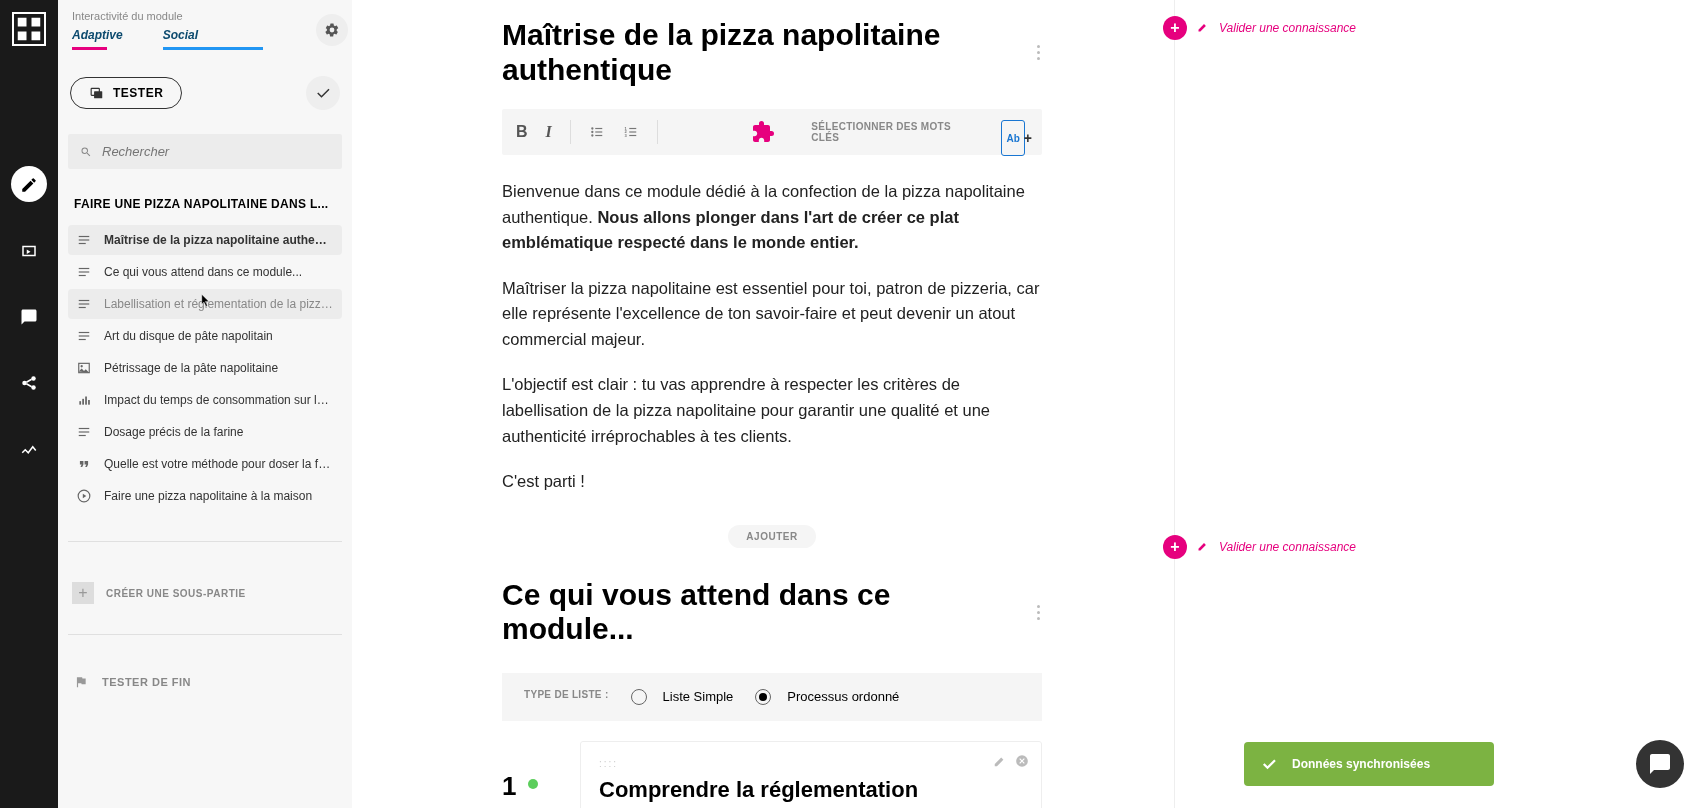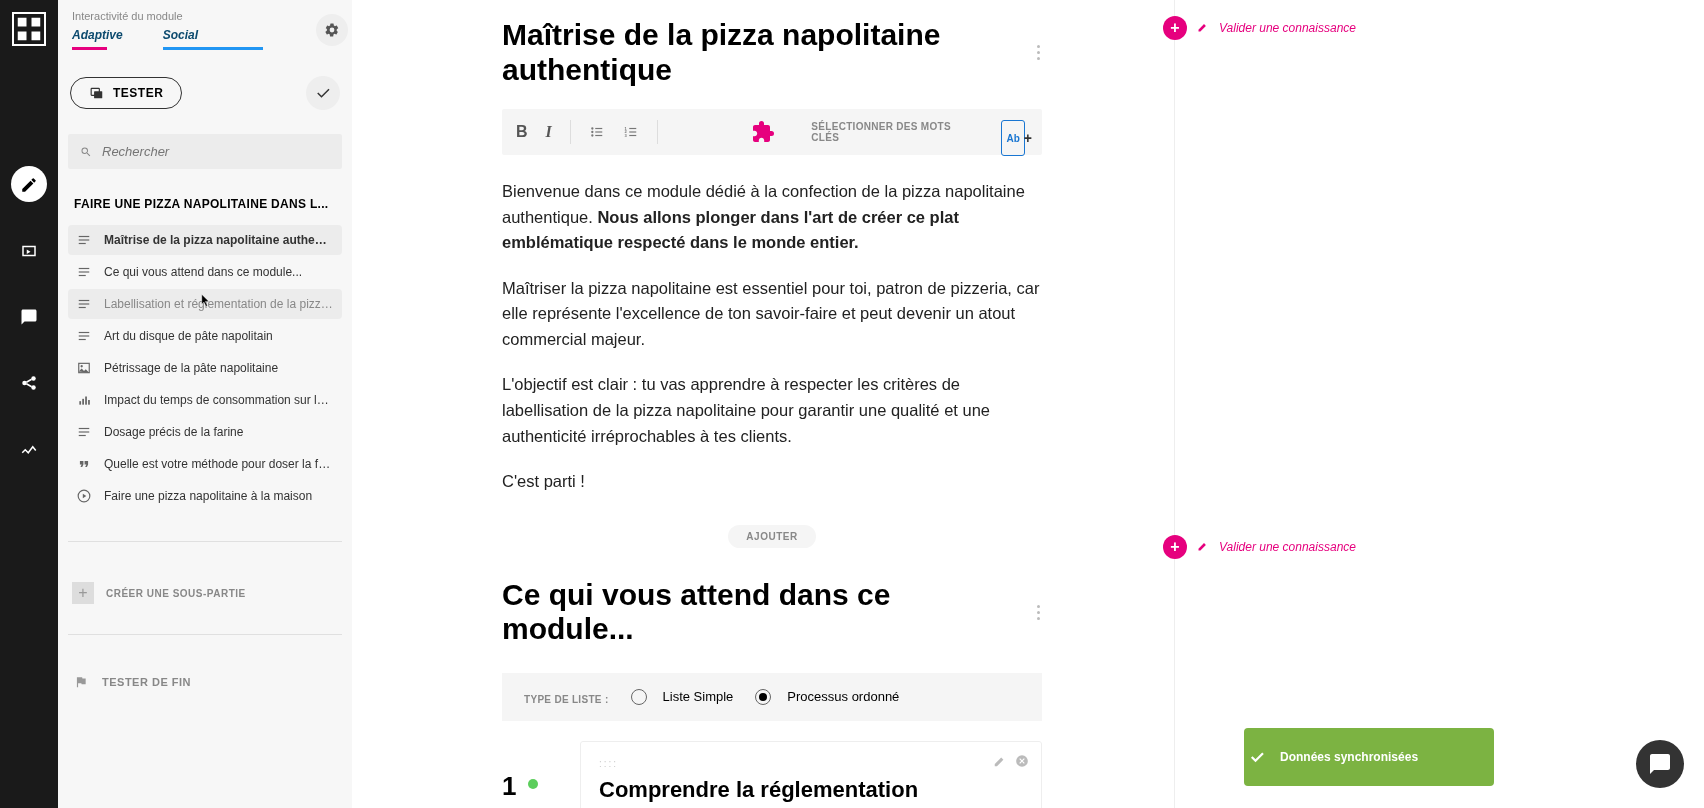--- a/index.html
+++ b/index.html
@@ -75,21 +75,21 @@
 .tb-highlight .hl-box { width: 24px; height: 36px; border: 1.5px solid #1976d2; border-radius: 3px; display: flex; align-items: center; justify-content: center; font-size: 10px; font-weight: 700; color: #1976d2; }
 .tb-highlight .hl-bg { position: absolute; bottom: -2px; left: 2px; width: 24px; height: 10px; background: #ffd54f; z-index: -1; }
 .tb-highlight .hl-plus { position: absolute; bottom: -2px; right: -4px; font-size: 14px; font-weight: 900; color: #333; }
 
 .body-text { margin-top: 24px; font-size: 16.5px; line-height: 1.55; color: #222; }
 .body-text p { margin-bottom: 20px; }
 .body-text .bold { font-weight: 700; }
 
 .ajouter-chip { margin: 30px auto 30px; width: fit-content; background: #f5f5f5; border-radius: 14px; padding: 6px 18px; font-size: 10px; font-weight: 700; letter-spacing: 0.5px; color: #888; cursor: pointer; }
 
-.list-type-bar { background: #f5f5f5; padding: 16px 22px; display: flex; align-items: flex-end; gap: 22px; margin-top: 26px; }
+.list-type-bar { background: #f5f5f5; padding: 16px 22px; display: flex; align-items: flex-start; gap: 22px; margin-top: 26px; }
 .list-type-bar .lt-label { font-size: 10px; font-weight: 700; letter-spacing: 0.3px; color: #888; }
 .radio-opt { display: flex; align-items: center; gap: 16px; cursor: pointer; font-size: 13px; }
 .radio-circle { width: 16px; height: 16px; border: 1.5px solid #666; border-radius: 50%; display: flex; align-items: center; justify-content: center; }
 .radio-circle.filled::after { content: ''; width: 8px; height: 8px; background: #000; border-radius: 50%; }
 
 .process-card { border: 1px solid #eee; border-radius: 3px; margin-top: 0; padding: 16px 18px 10px; position: relative; margin-left: 38px; }
 .process-card .pc-dots { color: #ccc; font-size: 10px; letter-spacing: 2px; margin-bottom: 8px; }
 .process-card .pc-title { font-size: 22px; font-weight: 700; }
 .process-card .pc-tools { position: absolute; right: 12px; top: 12px; display: flex; gap: 8px; }
 .process-card .pc-tools svg { width: 14px; height: 14px; fill: #bbb; }
@@ -98,21 +98,21 @@
 .step-dot { width: 10px; height: 10px; background: #5cce5c; border-radius: 50%; margin: 38px 4px 0 2px; }
 
 .right-col { position: absolute; left: 1174px; top: 0; width: 380px; height: 808px; border-left: 1px solid #eee; }
 .validate-row { display: flex; align-items: center; gap: 10px; padding-left: 0; cursor: pointer; }
 .validate-row .plus-pink { width: 24px; height: 24px; background: #e6007e; border-radius: 50%; color: #fff; display: flex; align-items: center; justify-content: center; font-size: 16px; font-weight: 700; margin-left: -12px; }
 .validate-row .pen-icon svg { width: 12px; height: 12px; fill: #e6007e; }
 .validate-row .v-label { font-size: 12px; font-style: italic; color: #e6007e; }
 .vr1 { position: absolute; top: 16px; }
 .vr2 { position: absolute; top: 535px; }
 
-.sync-toast { position: absolute; left: 1244px; bottom: 22px; width: 250px; height: 58px; background: #7cb342; border-radius: 4px; display: flex; align-items: center; gap: 14px; padding: 0 4px; color: #fff; }
+.sync-toast { position: absolute; left: 1244px; bottom: 22px; width: 250px; height: 44px; background: #7cb342; border-radius: 4px; display: flex; align-items: center; gap: 14px; padding: 0 16px; color: #fff; }
 .sync-toast svg { width: 18px; height: 18px; stroke: #fff; stroke-width: 3; fill: none; }
 .sync-toast .st-label { font-size: 12px; font-weight: 600; }
 
 .chat-bubble { position: absolute; right: 20px; bottom: 20px; width: 48px; height: 48px; background: #333; border-radius: 50%; display: flex; align-items: center; justify-content: center; cursor: pointer; }
 .chat-bubble svg { width: 24px; height: 24px; fill: #fff; }
 </style>
 </head>
 <body>
 
 <div class="rail">

